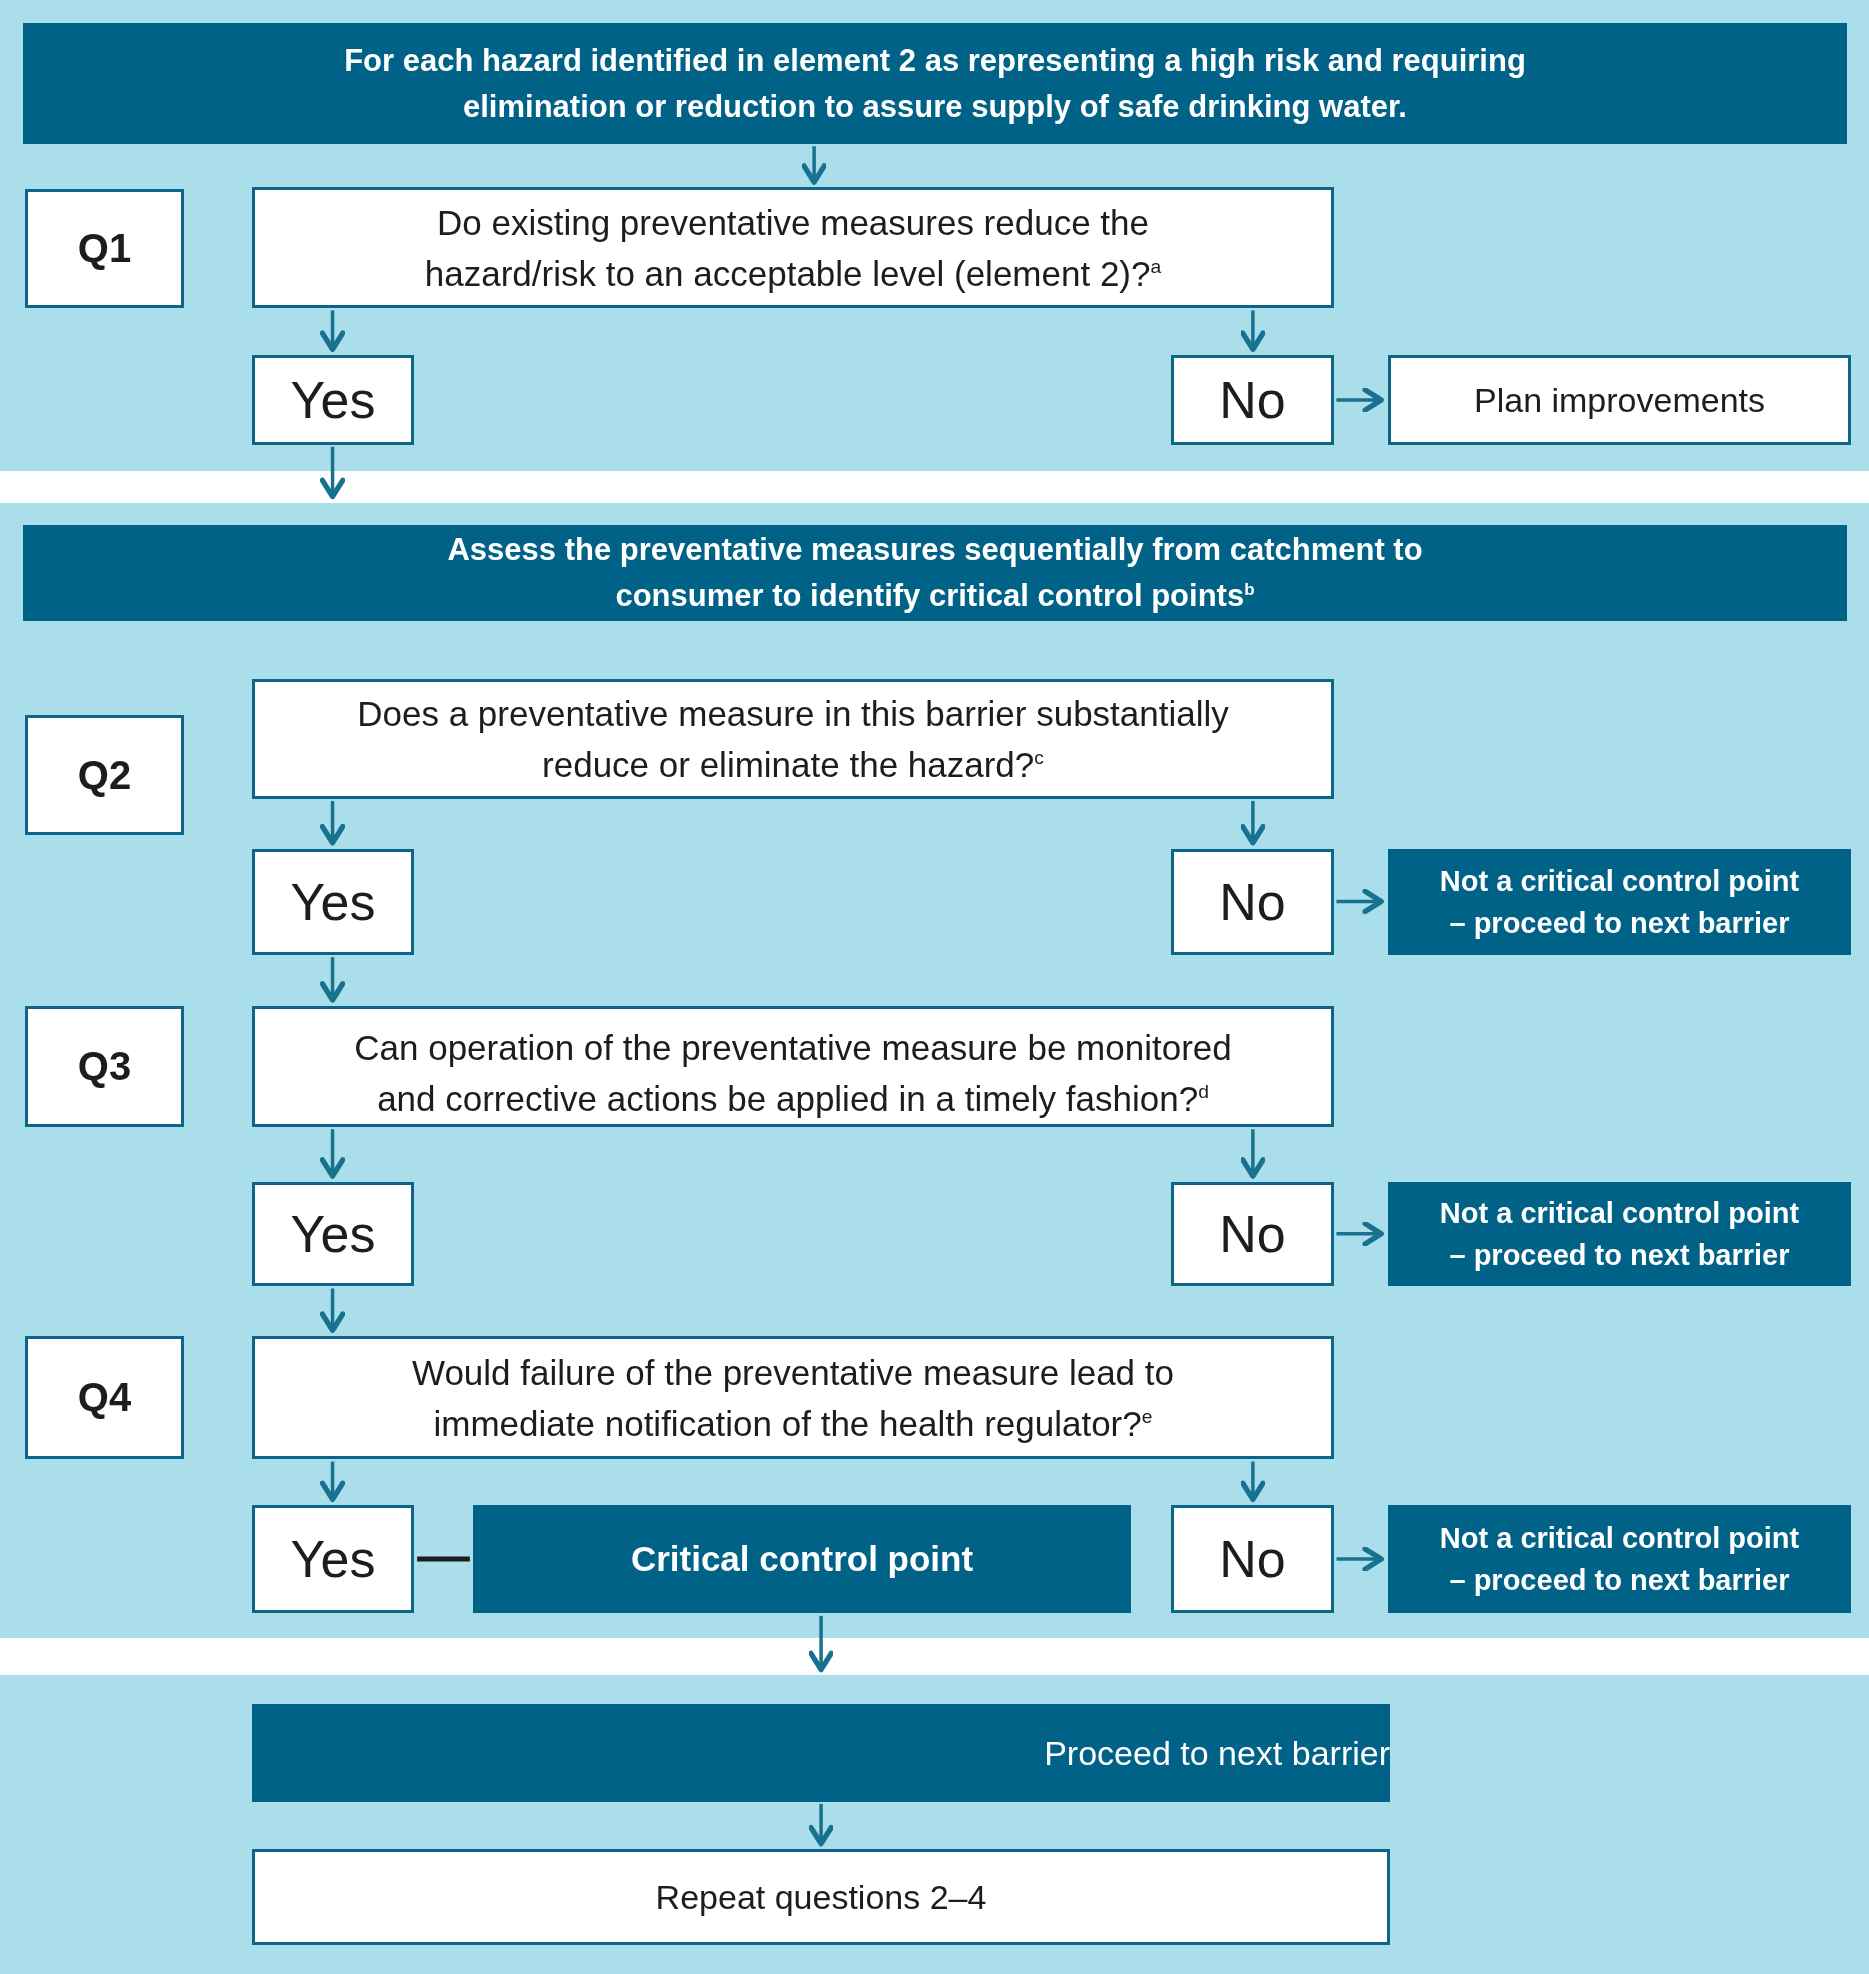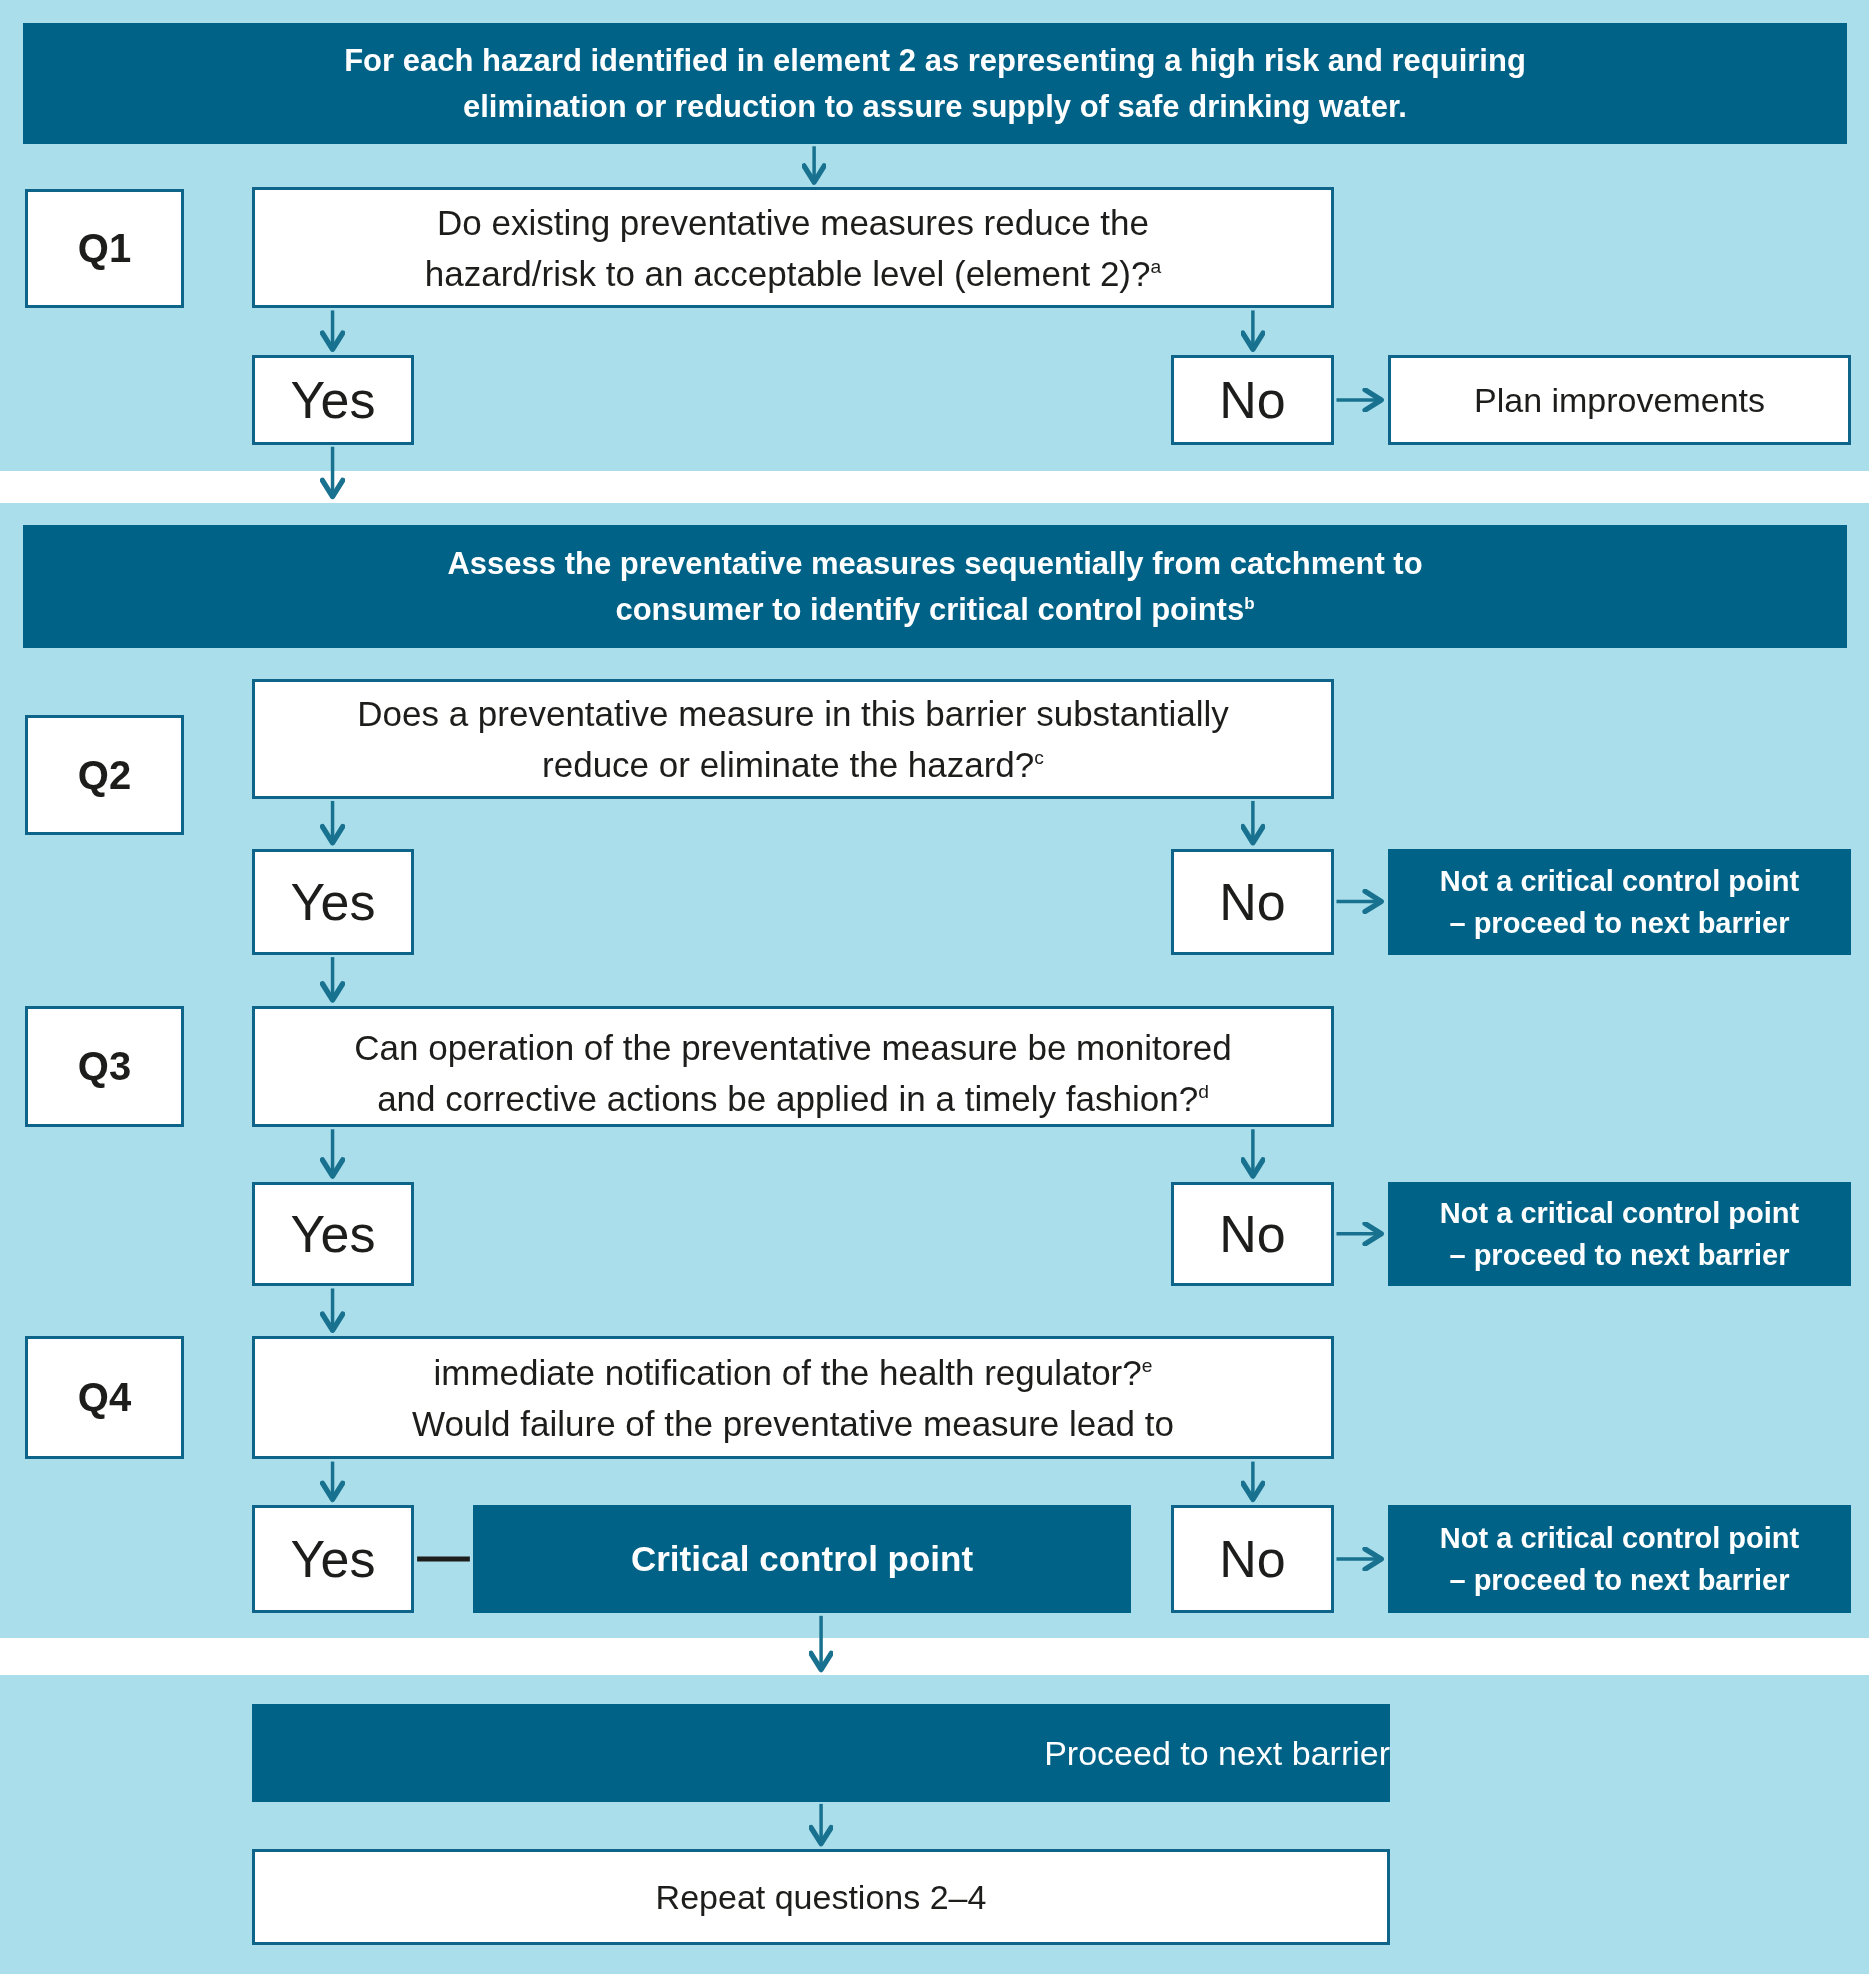--- a/index.html
+++ b/index.html
@@ -108,21 +108,21 @@
   <div class="box white-box" style="left:252px; top:355px; width:162px; height:90px;">
     <span class="answer-text">Yes</span>
   </div>
   <div class="box white-box" style="left:1171px; top:355px; width:163px; height:90px;">
     <span class="answer-text">No</span>
   </div>
   <div class="box white-box" style="left:1388px; top:355px; width:463px; height:90px;">
     <span class="result-bold">Plan improvements</span>
   </div>
 
-  <div class="box dark-box" style="left:23px; top:525px; width:1824px; height:123px;">
+  <div class="box dark-box" style="left:23px; top:525px; width:1824px; height:96px;">
     <div class="banner-line">Assess the preventative measures sequentially from catchment to</div>
     <div class="banner-line"><span>consumer to identify critical control points</span><sup class="footnote">b</sup></div>
   </div>
 
   <div class="box white-box" style="left:25px; top:679px; width:159px; height:120px;margin-top:36px;">
     <span class="q-label">Q2</span>
   </div>
   <div class="box white-box" style="left:252px; top:679px; width:1082px; height:120px;">
     <div class="question-line">Does a preventative measure in this barrier substantially</div>
     <div class="question-line"><span>reduce or eliminate the hazard?</span><sup class="footnote">c</sup></div>
@@ -153,22 +153,22 @@
   </div>
   <div class="box dark-box" style="left:1388px; top:1182px; width:463px; height:104px;">
     <div class="dark-side-line">Not a critical control point</div>
     <div class="dark-side-line">– proceed to next barrier</div>
   </div>
 
   <div class="box white-box" style="left:25px; top:1336px; width:159px; height:123px;">
     <span class="q-label">Q4</span>
   </div>
   <div class="box white-box" style="left:252px; top:1336px; width:1082px; height:123px;">
+    <div class="question-line">Would failure of the preventative measure lead to</div>
     <div class="question-line"><span>immediate notification of the health regulator?</span><sup class="footnote">e</sup></div>
-    <div class="question-line">Would failure of the preventative measure lead to</div>
   </div>
   <div class="box white-box" style="left:252px; top:1505px; width:162px; height:108px;">
     <span class="answer-text">Yes</span>
   </div>
   <div class="box dark-box" style="left:473px; top:1505px; width:658px; height:108px;">
     <span class="ccp-text">Critical control point</span>
   </div>
   <div class="box white-box" style="left:1171px; top:1505px; width:163px; height:108px;">
     <span class="answer-text">No</span>
   </div>

